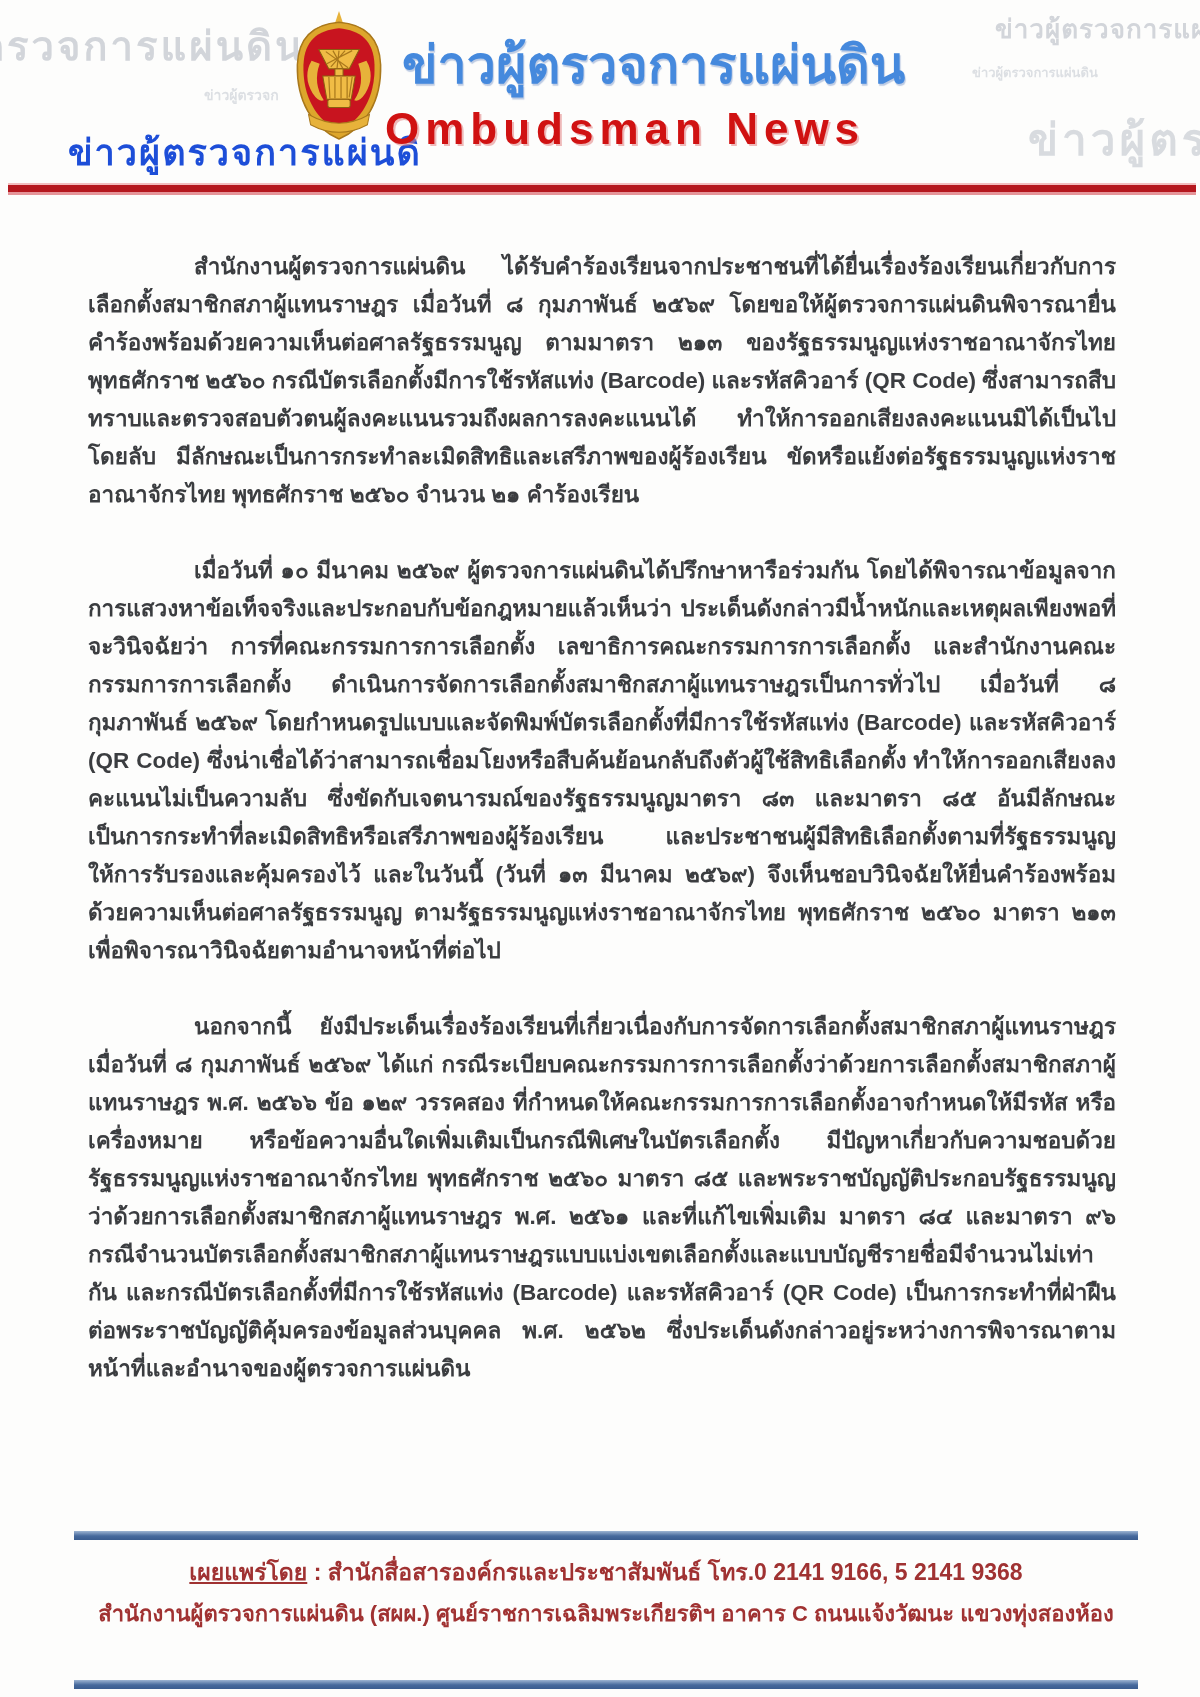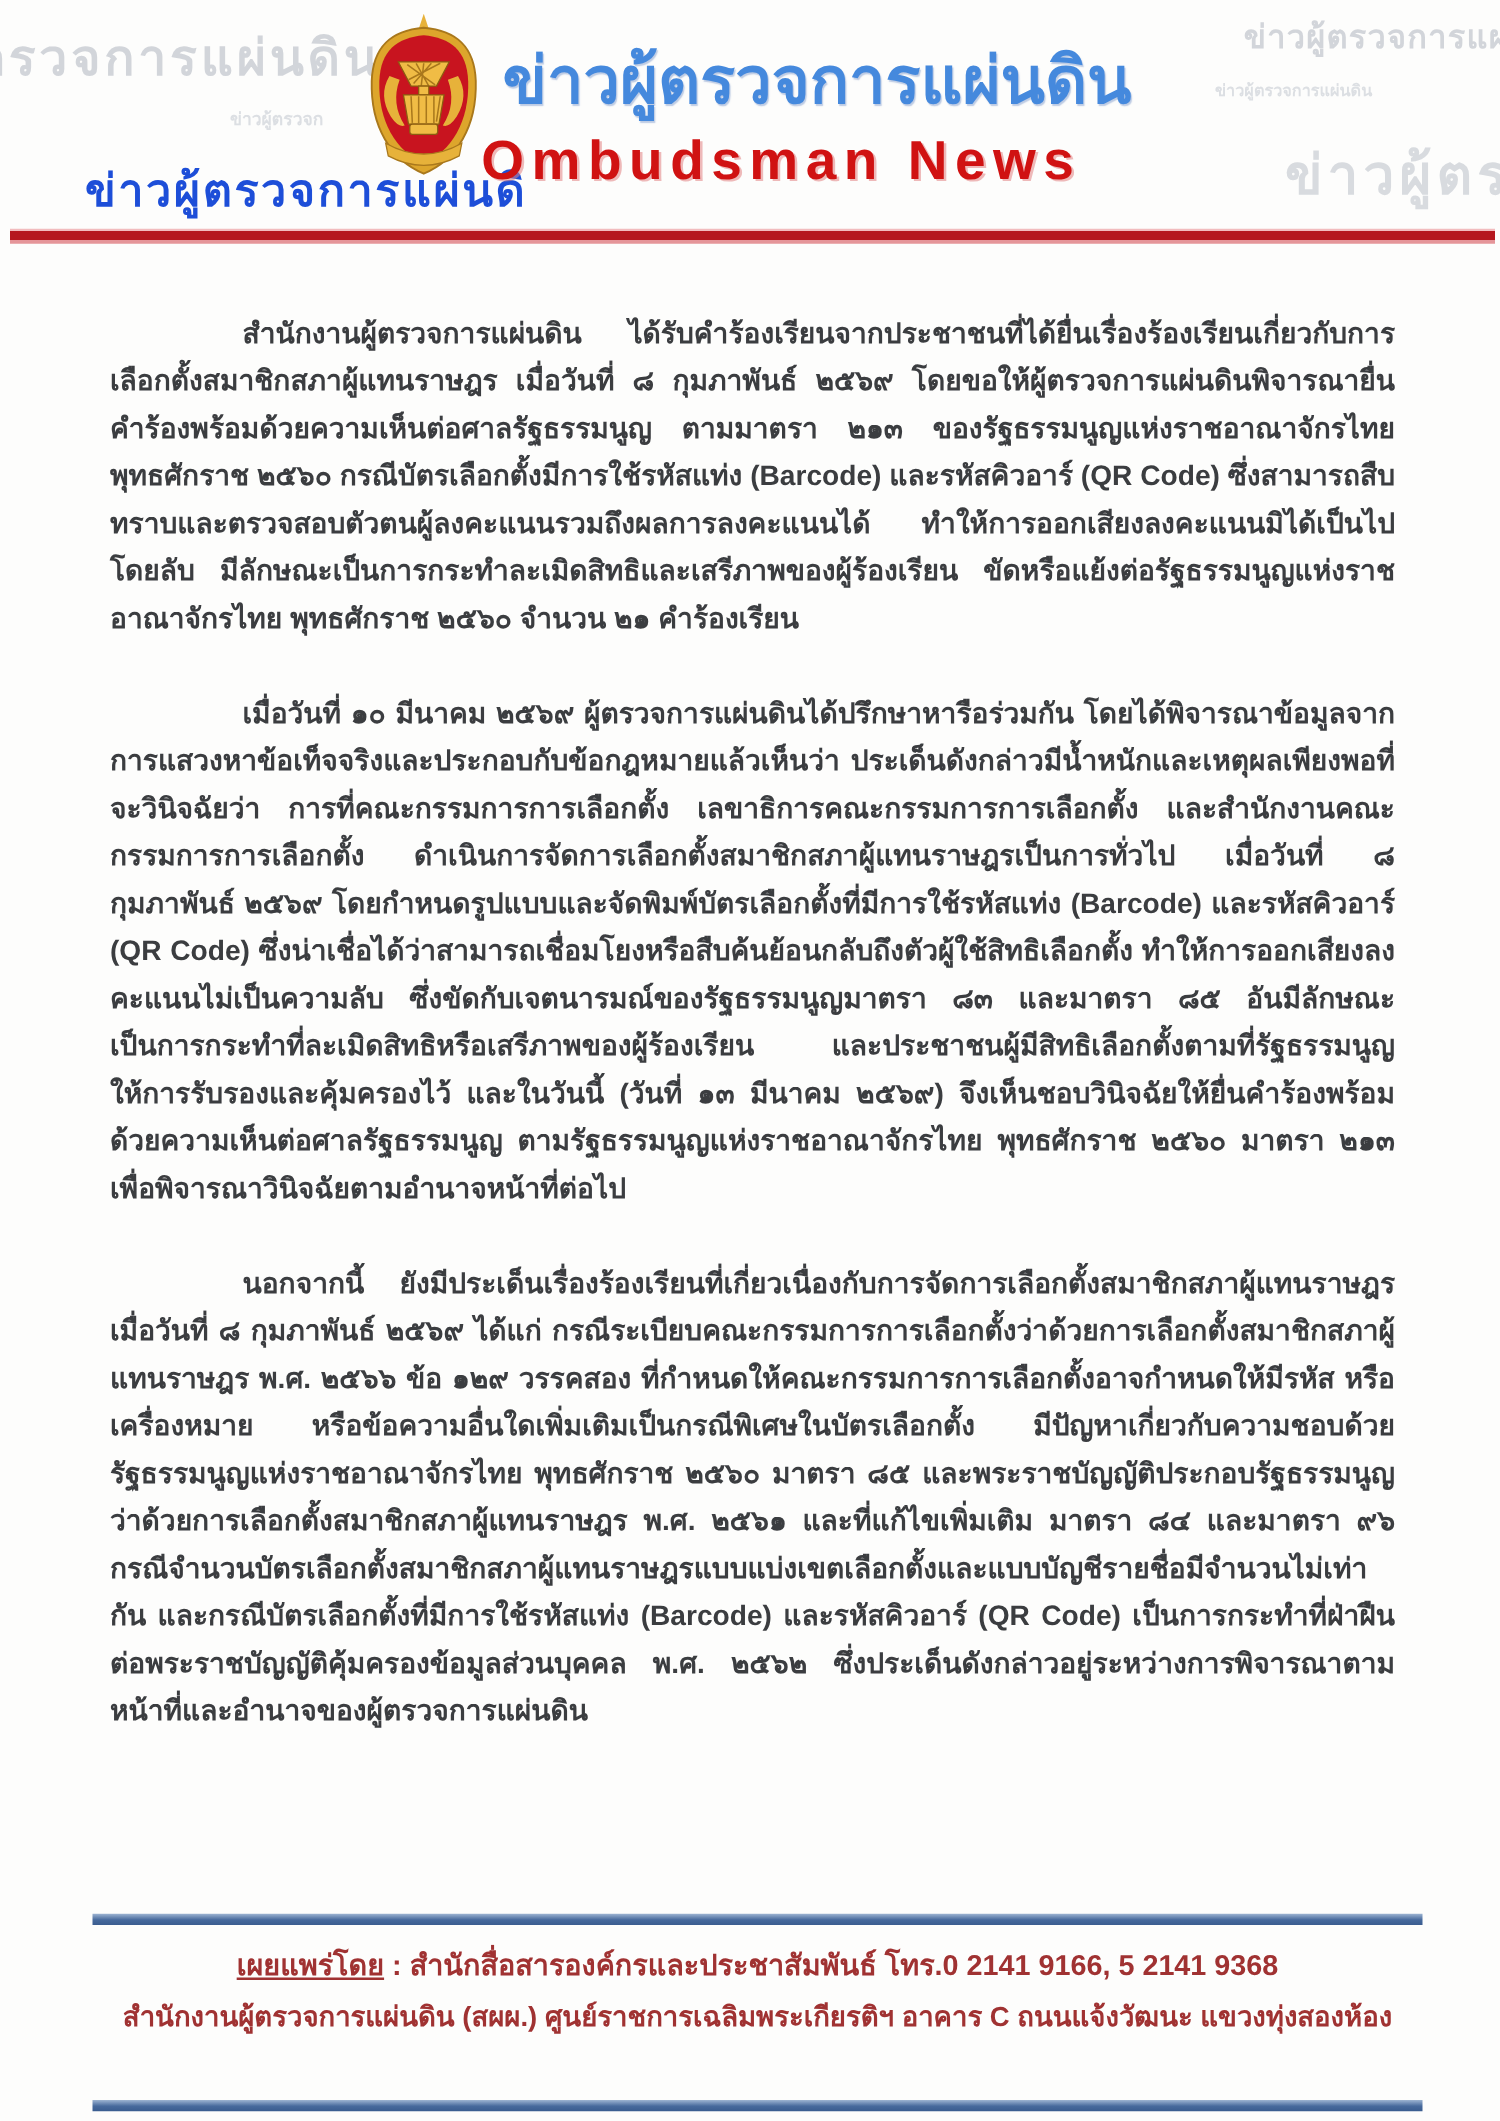--- a/index.html
+++ b/index.html
@@ -9,21 +9,21 @@
     width:1200px; height:1697px;
     margin:0 auto;
     background:#fdfdfc;
     overflow:hidden;
     font-family:"Liberation Sans", sans-serif;
   }
 
   
   .wm { position:absolute; color:#d2d5da; white-space:nowrap; font-weight:bold; }
   .wm-tl-large  { left:-22px; top:14px;  font-size:40px; letter-spacing:3px; }
-  .wm-tl-small  { left:184px; top:84px;  font-size:14px; color:#dcdfe3; }
+  .wm-tl-small  { left:204px; top:84px;  font-size:14px; color:#dcdfe3; }
   .wm-tl-bottom { left:68px;  top:124px; font-size:36px; letter-spacing:2px; color:#1d4ed8; }
   .wm-tr-top    { left:995px; top:8px;   font-size:26px; letter-spacing:1px; }
   .wm-tr-small  { left:972px; top:62px;  font-size:13px; color:#dcdfe3; }
   .wm-tr-large  { left:1028px; top:104px; font-size:44px; letter-spacing:4px; color:#d8dbdf; }
 
   
   .logo { position:absolute; left:284px; top:10px; width:110px; height:134px; }
   .title-thai {
     position:absolute; left:402px; top:34px;
     font-size:52px; font-weight:bold; color:#4589dd;

